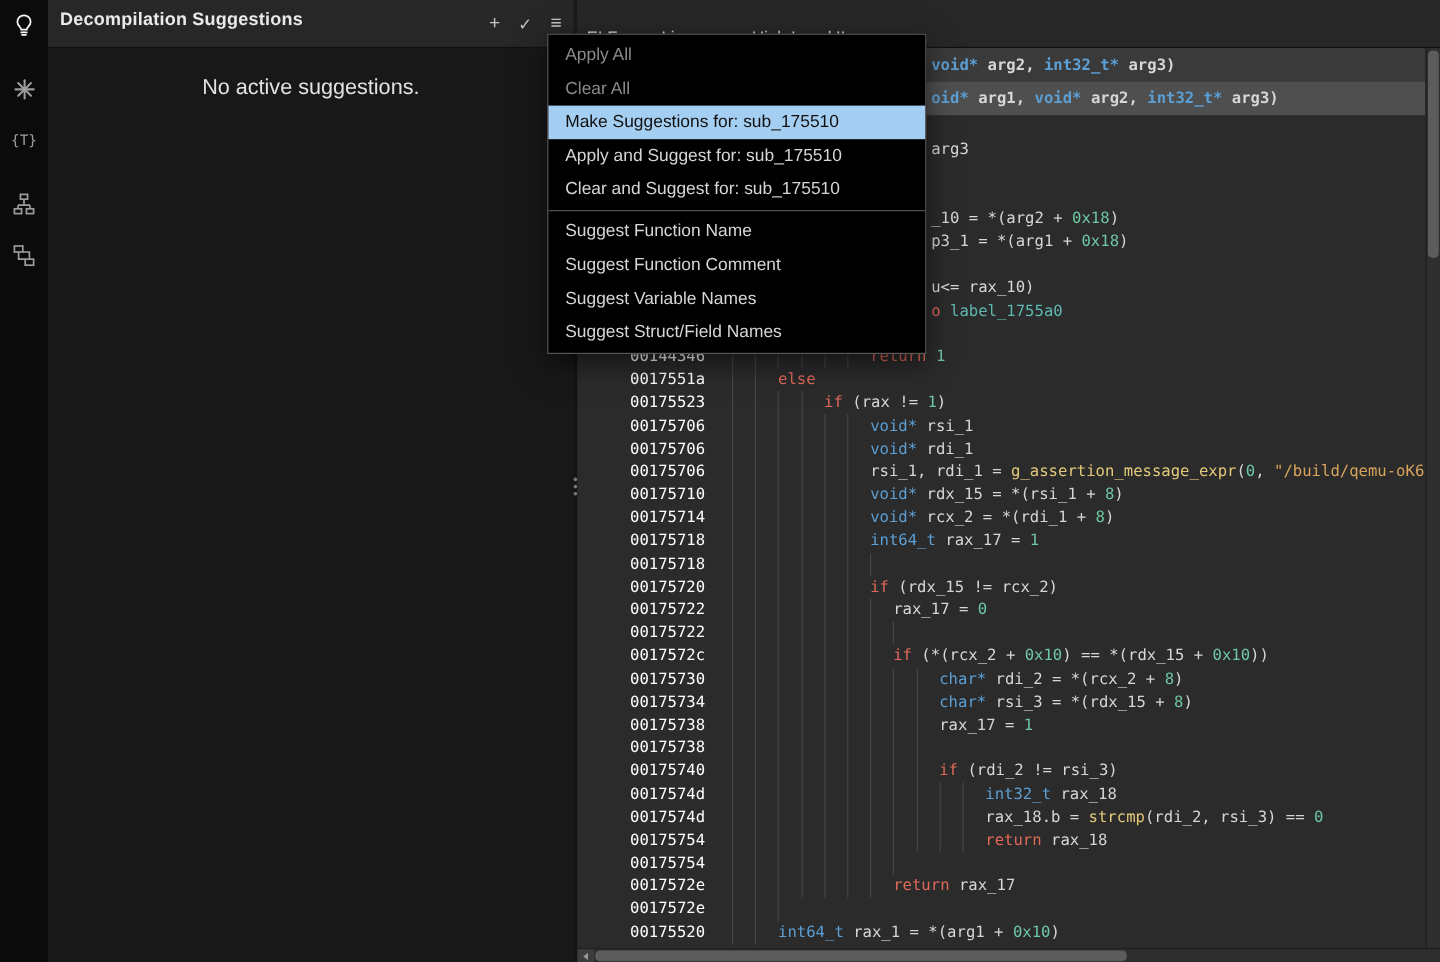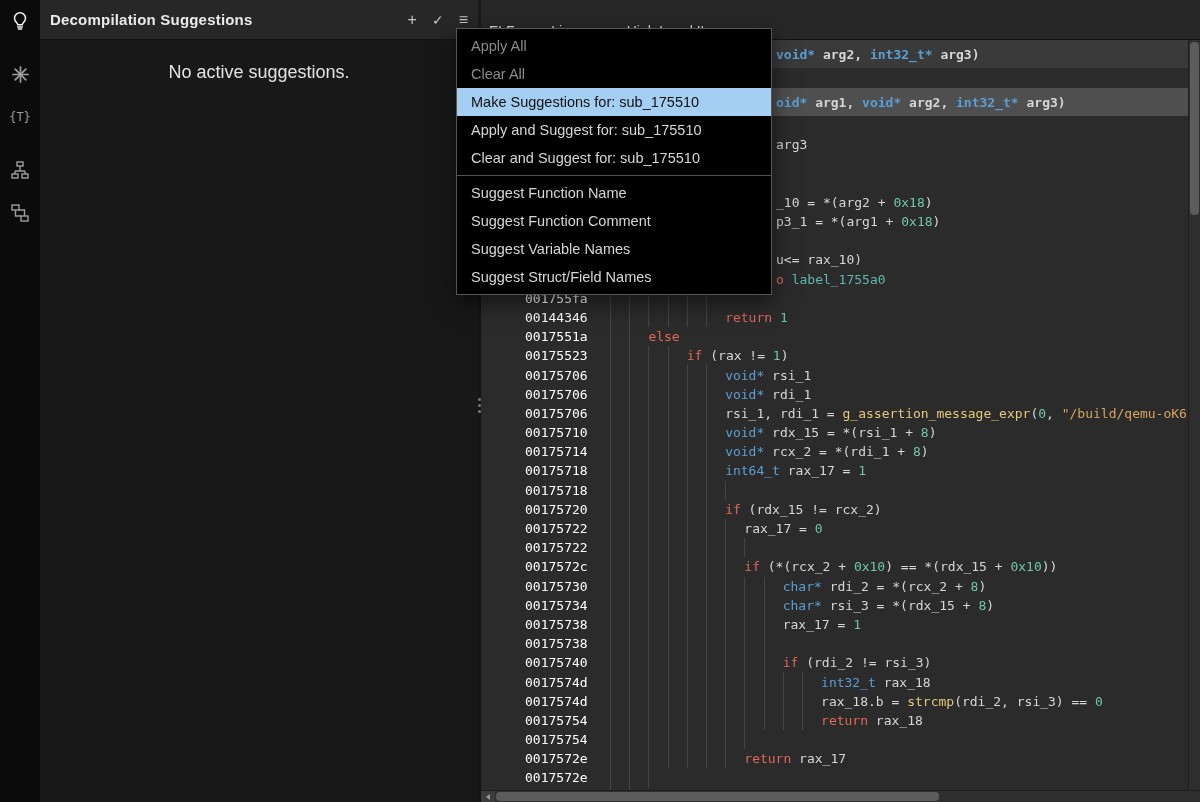--- a/index.html
+++ b/index.html
@@ -12,21 +12,21 @@
     display:flex;flex-direction:column;align-items:center;padding-top:8px;box-sizing:border-box;}
   .ab-icon{width:26px;height:26px;display:flex;align-items:center;justify-content:center;
     margin-bottom:17px;color:#9d9d9d;border-radius:5px;cursor:pointer;}
   .ab-icon.active{color:#f5f5f5;}
   .ab-icon.mt{margin-top:10px;}
   .ab-glyph{font-family:"DejaVu Sans Mono",monospace;font-size:12px;color:#9d9d9d;}
 
   
   .panel{position:absolute;left:40px;top:0;width:438px;height:802px;background:#181818;}
   .panel-header{height:40px;background:#272727;border-bottom:1px solid #101010;
-    display:flex;align-items:center;padding:0 10px;box-sizing:border-box;}
+    display:flex;padding:8px 10px;box-sizing:border-box;}
   .panel-title{flex:1;font-size:15px;font-weight:600;color:#eaeaea;letter-spacing:.2px;}
   .panel-actions{display:flex;align-items:center;gap:15px;}
   .pa-btn{color:#c4c4c4;font-size:16px;line-height:16px;cursor:pointer;}
   .panel-body{padding-top:22px;text-align:center;color:#e2e2e2;font-size:18px;}
 
   
   .splitter{position:absolute;left:478px;top:40px;width:3px;height:762px;background:#141414;z-index:6;}
   .splitter-handle{position:absolute;left:476px;top:393px;width:7px;height:24px;z-index:7;
     display:flex;flex-direction:column;align-items:center;justify-content:center;gap:3px;cursor:col-resize;}
   .splitter-handle i{width:3px;height:3px;border-radius:50%;background:#7a7a7a;display:block;}
@@ -39,21 +39,21 @@
   .dropdown .caret{font-size:9px;color:#b0b0b0;}
 
   
   .code-area{position:absolute;left:0;top:40px;width:707px;height:750px;overflow:hidden;background:#2b2b2b;}
   .code-line{display:flex;align-items:center;height:19.2px;
     font-family:"DejaVu Sans Mono",monospace;font-size:13px;color:#d6d6d6;box-sizing:border-box;}
   .code-line span{white-space:pre;}
   .code-line.frag{padding-left:295px;}
   .code-line.band{height:28px;padding-left:295px;font-weight:600;}
   .band1{background:#3a3a3a;}
-  .band2{background:#4f4f4f;margin-top:20px;}
+  .band2{background:#4f4f4f;}
   .addr{color:#ffffff;margin-left:44px;width:63px;flex:none;}
   .gap{width:22px;flex:none;align-self:stretch;}
   .ind{width:19.2px;flex:none;align-self:stretch;border-left:1px solid #454545;box-sizing:border-box;}
   .tk-t{color:#d6d6d6;} .tk-k{color:#e0695a;} .tk-y{color:#5c9fd4;}
   .tk-n{color:#6fc7a4;} .tk-f{color:#e3c97a;} .tk-s{color:#d8a35c;} .tk-l{color:#5fb8b0;text-align:center;}
 
   
   .vscroll{position:absolute;right:0;top:40px;width:12px;height:750px;background:#2e2e2e;border-left:1px solid #1f1f1f;box-sizing:border-box;}
   .vthumb{position:absolute;left:1px;top:2px;width:9px;height:173px;background:#5c5c5c;border-radius:4px;cursor:pointer;}
   .hscroll{position:absolute;left:0;bottom:0;width:719px;height:12px;background:#2e2e2e;border-top:1px solid #1f1f1f;box-sizing:border-box;}

